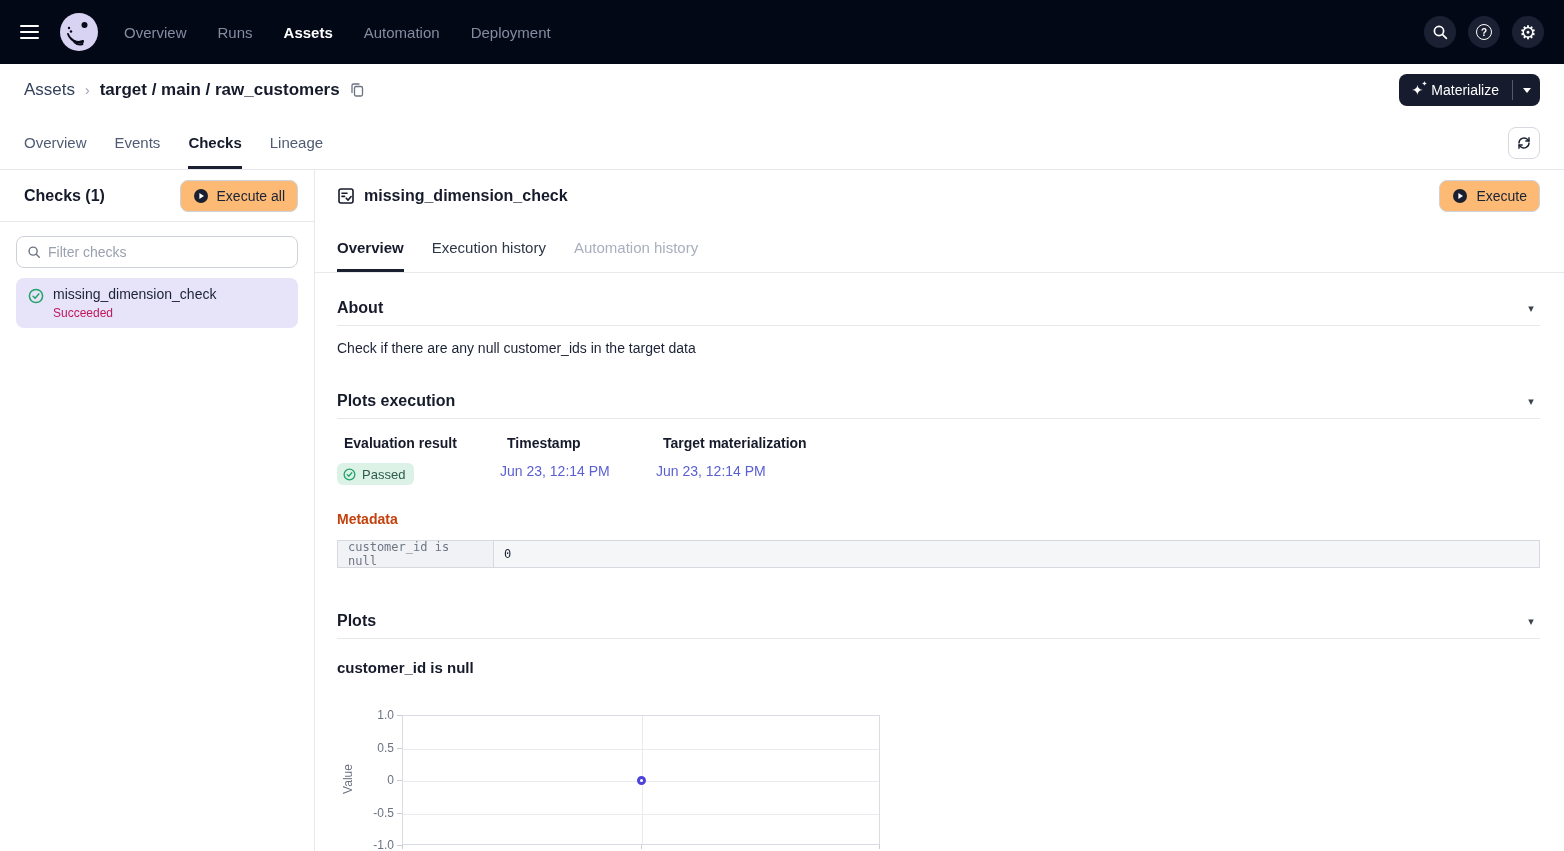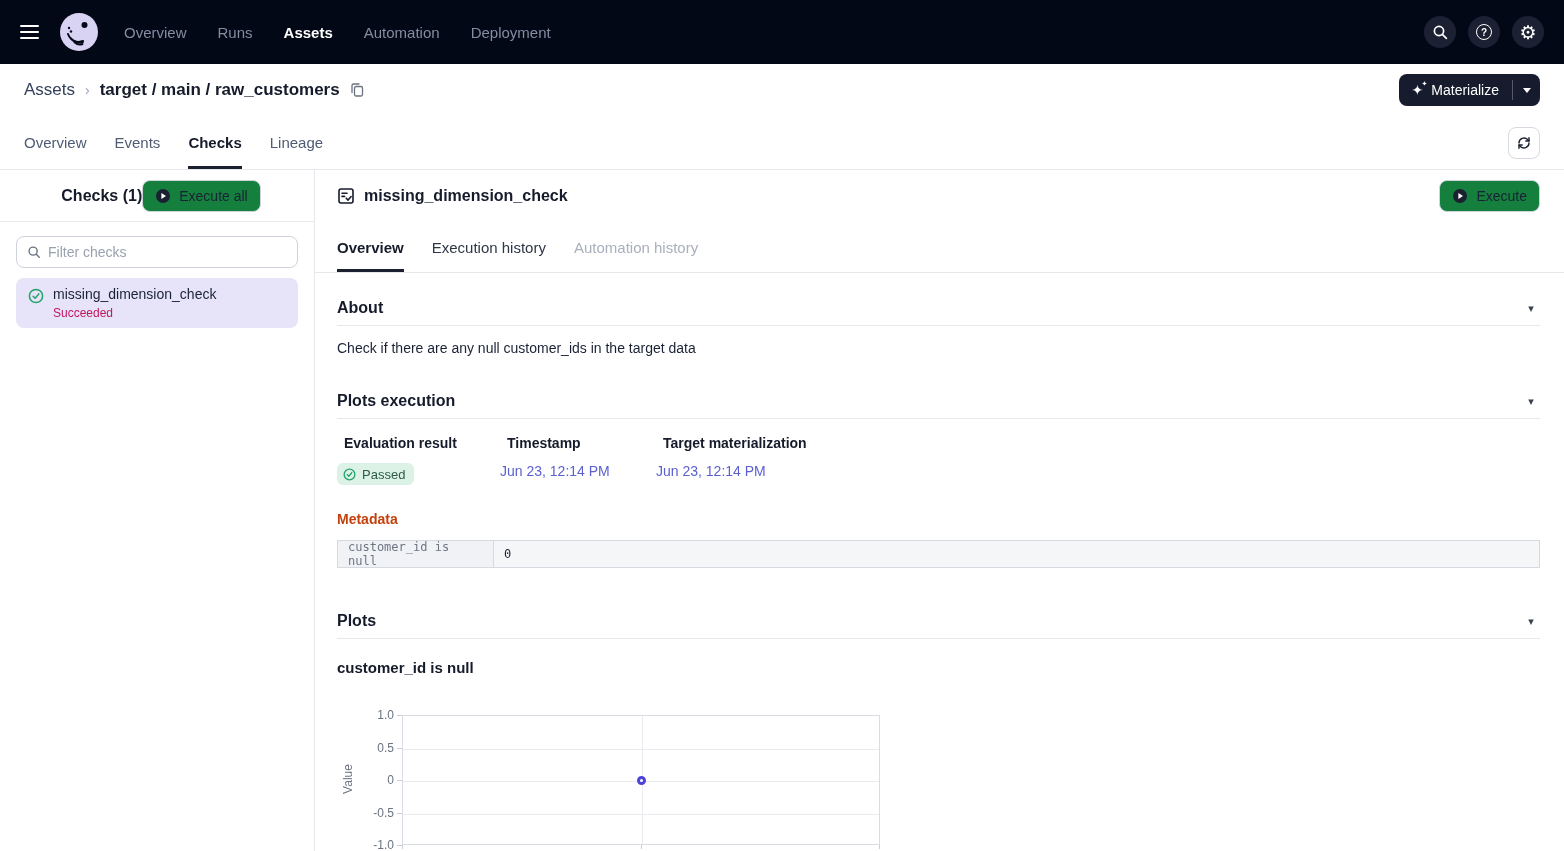--- a/index.html
+++ b/index.html
@@ -45,25 +45,25 @@
   .tab { display:flex; align-items:center; font-size:15px; color:#4F5B73; cursor:pointer;
     border-bottom:3px solid transparent; padding-top:3px; }
   .tab.active { color:#161B2B; font-weight:700; border-bottom-color:#1A2030; }
   .refreshbtn { position:absolute; right:24px; top:11px; width:32px; height:32px;
     border:1px solid #D6D9E0; border-radius:8px; background:#fff; display:flex; align-items:center;
     justify-content:center; cursor:pointer; }
 
   
   .bodyrow { flex:1; display:flex; min-height:0; }
   .leftpanel { width:315px; flex:0 0 315px; border-right:1px solid #E6E8EB; }
-  .lp-header { height:52px; display:flex; align-items:center; justify-content:center;
+  .lp-header { height:52px; display:flex; align-items:center; justify-content:space-between;
     padding:0 16px 0 24px; border-bottom:1px solid #E6E8EB; }
   .lp-title { font-size:16px; font-weight:700; color:#161B2B; }
   .btn { height:32px; display:inline-flex; align-items:center; gap:8px; padding:0 12px;
-    border:1px solid #CDD2DB; border-radius:8px; background:#15803d; font-size:14px; font-weight:500;
+    border:1px solid #CDD2DB; border-radius:8px; background:#fdba74; font-size:14px; font-weight:500;
     color:#1A2235; cursor:pointer; font-family:"Liberation Sans", sans-serif; }
   .filterbox { margin:14px 16px 0; height:32px; border:1px solid #CDD2DB; border-radius:8px;
     display:flex; align-items:center; padding:0 10px; gap:7px; }
   .filterbox input { border:none; outline:none; flex:1; font-size:14px; color:#1A2235;
     font-family:"Liberation Sans", sans-serif; }
   .filterbox input::placeholder { color:#99A1AF; }
   .checkitem { margin:10px 16px 0; padding:8px 12px; border-radius:8px; background:#E7E3F8;
     display:flex; gap:9px; cursor:pointer; }
   .checkitem .cicon { margin-top:2px; flex:0 0 auto; }
   .checkitem .cname { font-size:14px; color:#1A2235; }

